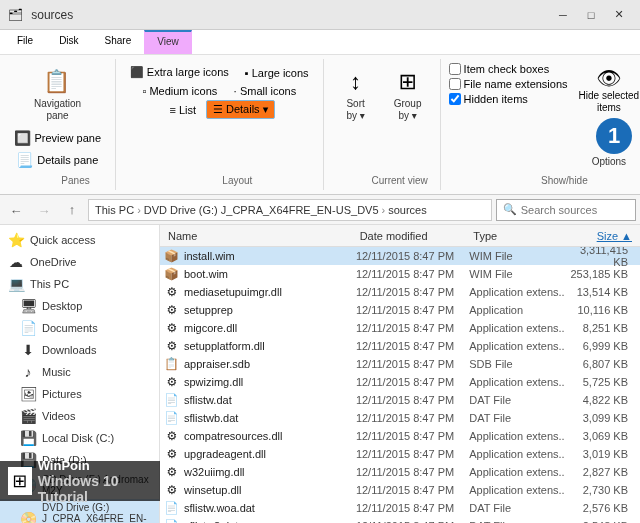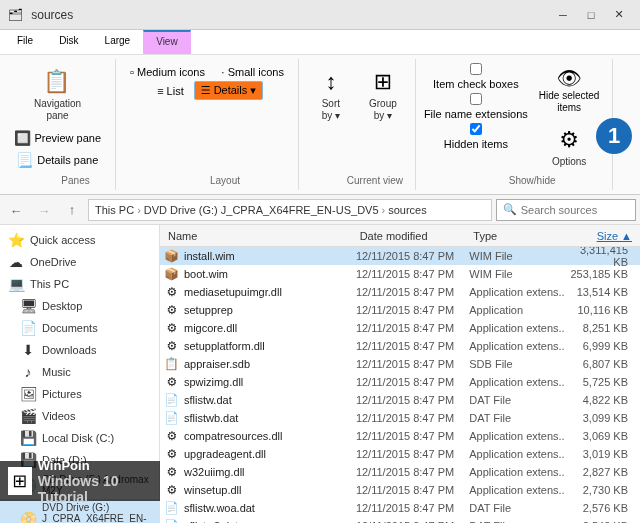--- a/index.html
+++ b/index.html
@@ -30,21 +30,21 @@
     .ribbon-group-label { font-size: 10px; color: #666; margin-top: auto; padding-top: 4px; margin-left: 36px; }
     .ribbon-row { display: flex; gap: 4px; align-items: center; }
 
     .ribbon-btn-large { display: flex; flex-direction: column; align-items: center; padding: 2px 6px; cursor: pointer; border: 1px solid transparent; border-radius: 2px; min-width: 48px; }
     .ribbon-btn-large .btn-icon { width: 32px; height: 32px; display: flex; align-items: center; justify-content: center; font-size: 22px; }
     .ribbon-btn-large .btn-label { font-size: 10px; text-align: center; line-height: 1.2; color: #333; }
 
     .ribbon-btn-small { display: flex; align-items: center; gap: 3px; padding: 2px 5px; cursor: pointer; border: 1px solid transparent; border-radius: 2px; font-size: 11px; white-space: nowrap; }
     .ribbon-btn-small .btn-icon { font-size: 14px; }
 
-    .checkbox-item { display: flex; align-items: center; gap: 3px; font-size: 11px; cursor: pointer; flex-direction: column; }
+    .checkbox-item { display: flex; align-items: center; gap: 3px; font-size: 11px; cursor: pointer; }
     .checkbox-item input { width: 12px; height: 12px; }
     .hide-selected-btn { display: flex; flex-direction: column; align-items: center; padding: 2px 4px; cursor: pointer; border: 1px solid transparent; border-radius: 2px; }
 
     
     .address-bar { display: flex; align-items: center; height: 30px; background: #f5f5f5; border-bottom: 1px solid #ddd; padding: 0 4px; gap: 4px; }
     .nav-btn { width: 24px; height: 22px; background: none; border: 1px solid transparent; cursor: pointer; display: flex; align-items: center; justify-content: center; font-size: 13px; color: #555; border-radius: 2px; }
     .breadcrumb { display: flex; align-items: center; flex: 1; background: white; border: 1px solid #ccc; height: 22px; padding: 0 6px; font-size: 11px; color: #333; }
     .breadcrumb-sep { margin: 0 3px; color: #888; }
     .search-box { width: 140px; height: 22px; border: 1px solid #aaa; background: white; display: flex; align-items: center; padding: 0 6px; gap: 4px; font-size: 11px; color: #999; }
     .search-box input { border: none; outline: none; font-size: 11px; width: 100%; color: #999; background: transparent; }
@@ -93,21 +93,21 @@
     <button class="win-btn">─</button>
     <button class="win-btn">□</button>
     <button class="win-btn close">✕</button>
   </div>
 </div>
 
 <div class="ribbon">
   <div class="ribbon-tabs">
     <div class="ribbon-tab">File</div>
     <div class="ribbon-tab">Disk</div>
-    <div class="ribbon-tab">Large</div>
+    <div class="ribbon-tab">Share</div>
     <div class="ribbon-tab active">View</div>
   </div>
 
   <div class="ribbon-content">
 
     <div class="ribbon-group">
       <div class="ribbon-row">
         <div class="ribbon-btn-large">
           <div class="btn-icon">📋</div>
           <div class="btn-label">Navigation<br>pane</div>
@@ -122,20 +122,24 @@
       <div class="ribbon-row">
         <div class="ribbon-btn-small">
           <span class="btn-icon">📃</span>
           <span>Details pane</span>
         </div>
       </div>
       <div class="ribbon-group-label">Panes</div>
     </div>
 
     <div class="ribbon-group">
+      <div class="ribbon-row">
+        <div class="ribbon-btn-small">⬛ Extra large icons</div>
+        <div class="ribbon-btn-small">▪ Large icons</div>
+      </div>
       <div class="ribbon-row">
         <div class="ribbon-btn-small">▫ Medium icons</div>
         <div class="ribbon-btn-small">· Small icons</div>
       </div>
       <div class="ribbon-row">
         <div class="ribbon-btn-small">≡ List</div>
         <div style="background:#f97316; border:1px solid #80b8e0; padding:2px 6px; border-radius:2px; cursor:pointer; font-size:11px; display:flex; align-items:center;">☰ Details ▾</div>
       </div>
       <div class="ribbon-group-label">Layout</div>
     </div>

